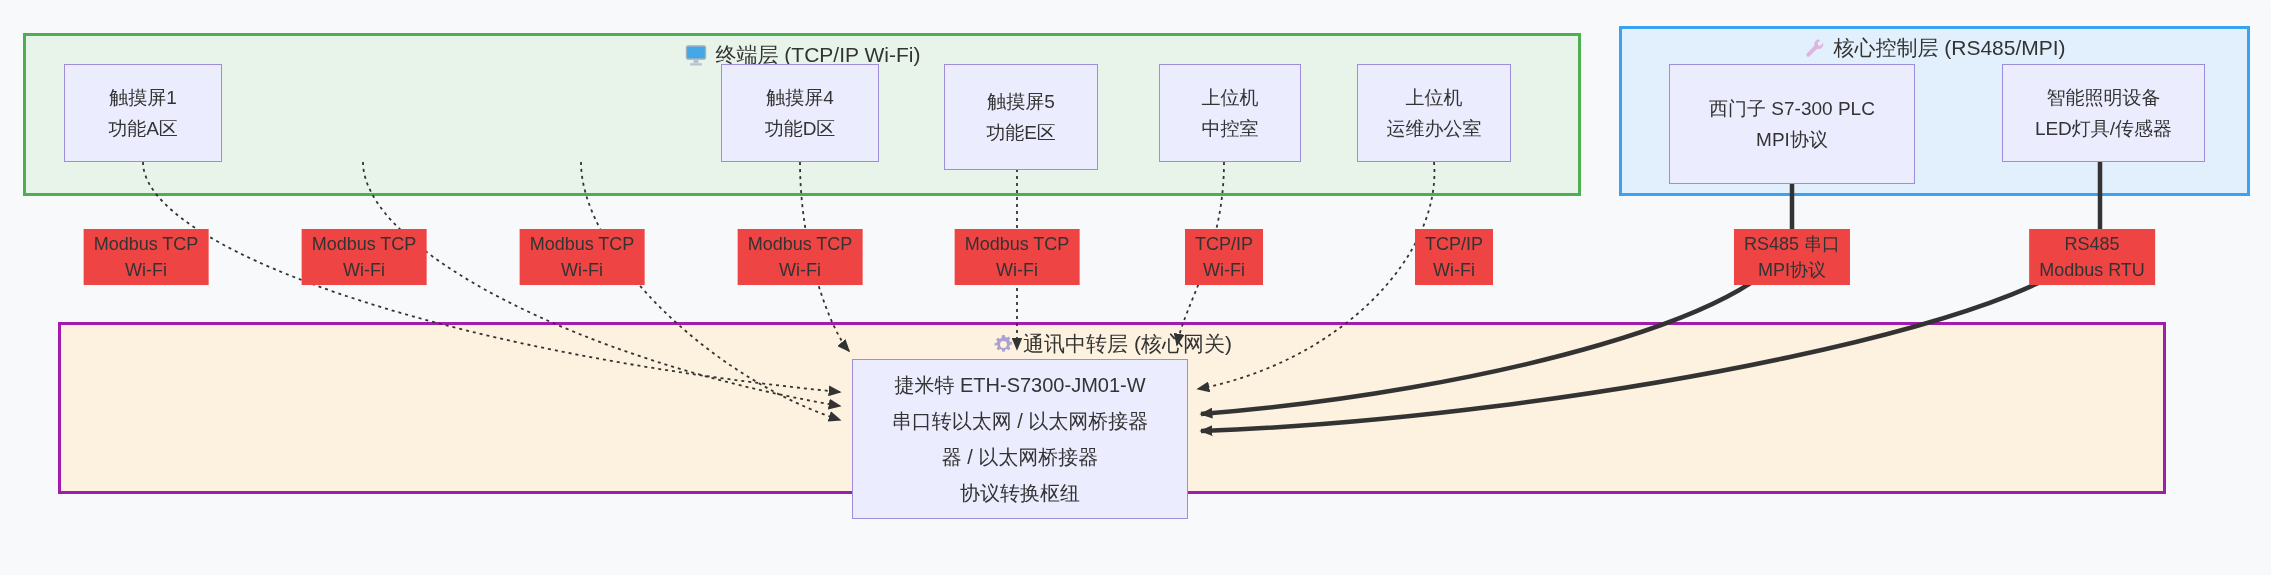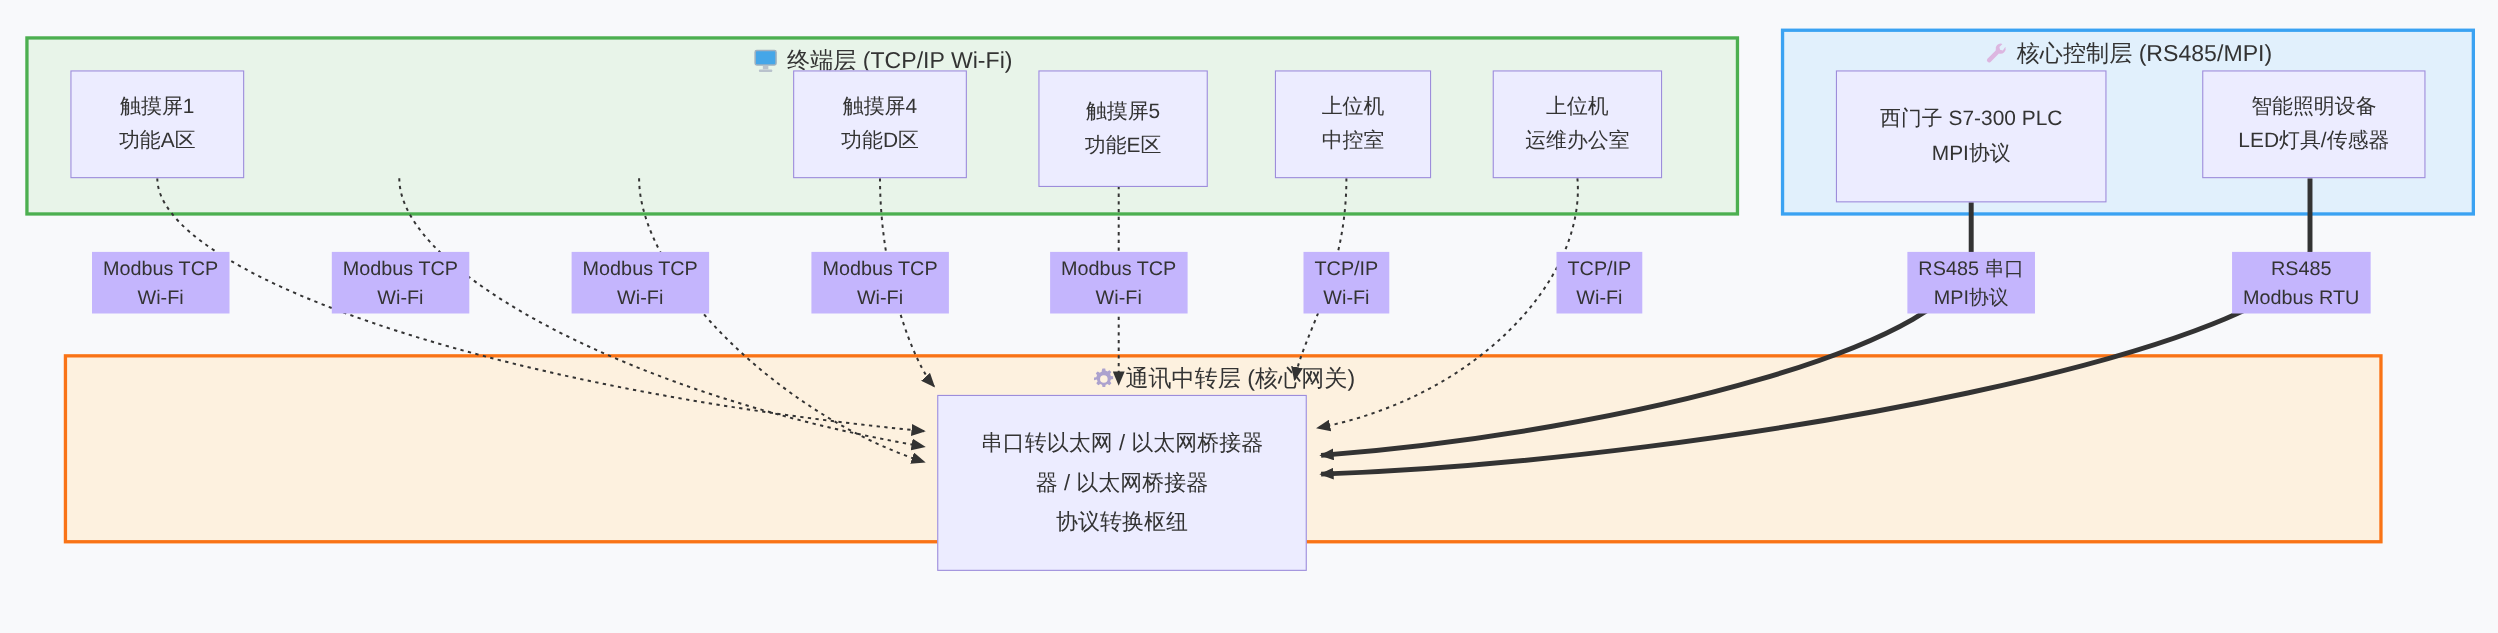--- a/index.html
+++ b/index.html
@@ -6,35 +6,35 @@
   #canvas{
     position:relative;width:2271px;height:575px;overflow:hidden;
     background:#f8f9fb;
     font-family:"Liberation Sans","DejaVu Sans",sans-serif;
     color:#333;
     border-radius:17px;
   }
   .cluster{position:absolute;box-sizing:border-box;z-index:1;}
   .cluster-terminal{left:23px;top:33px;width:1558px;height:163px;background:#e8f4e9;border:3px solid #4caf50;}
   .cluster-control{left:1619px;top:26px;width:631px;height:170px;background:#e1f0fc;border:3px solid #3aa2f2;}
-  .cluster-relay{left:58px;top:322px;width:2108px;height:172px;background:#fdf1df;border:3px solid #f97316;}
+  .cluster-relay{left:58px;top:322px;width:2108px;height:172px;background:#fdf1df;border:3px solid #a21caf;}
   .cluster-title{
     position:absolute;left:0;right:0;top:5px;display:flex;align-items:center;justify-content:center;gap:8px;
     font-size:21px;font-weight:500;color:#333;z-index:1;
   }
   .cluster-title svg{display:block;}
   .node{
     position:absolute;box-sizing:border-box;z-index:3;
     background:#ececff;border:1.5px solid #9d8ddb;
     display:flex;flex-direction:column;align-items:center;justify-content:center;
     font-size:19px;line-height:31px;text-align:center;color:#333;
   }
   .edge-label{
     position:absolute;top:229px;transform:translateX(-50%);z-index:3;
-    background:#c4b5fd;padding:2px 10px;text-align:center;
+    background:#ef4444;padding:2px 10px;text-align:center;
     font-size:18px;line-height:26px;color:#333;white-space:nowrap;
   }
   #edges{position:absolute;left:0;top:0;z-index:2;}
   .gw-line{line-height:36px;}
 </style>
 </head>
 <body>
 
 <div id="canvas">
 
@@ -112,20 +112,21 @@
   <div class="node" style="left:1669px;top:64px;width:246px;height:120px">
     <div>西门子 S7-300 PLC</div>
     <div>MPI协议</div>
   </div>
   <div class="node" style="left:2002px;top:64px;width:203px;height:98px">
     <div>智能照明设备</div>
     <div>LED灯具/传感器</div>
   </div>
 
   <div class="node" style="left:852px;top:359px;width:336px;height:160px;font-size:20px">
+    <div class="gw-line">捷米特 ETH-S7300-JM01-W</div>
     <div class="gw-line">串口转以太网 / 以太网桥接器</div>
     <div class="gw-line">器 / 以太网桥接器</div>
     <div class="gw-line">协议转换枢纽</div>
   </div>
 
   <div class="edge-label" style="left:146px">
     <div>Modbus TCP</div>
       <div>Wi-Fi</div>
   </div>
   <div class="edge-label" style="left:364px">

